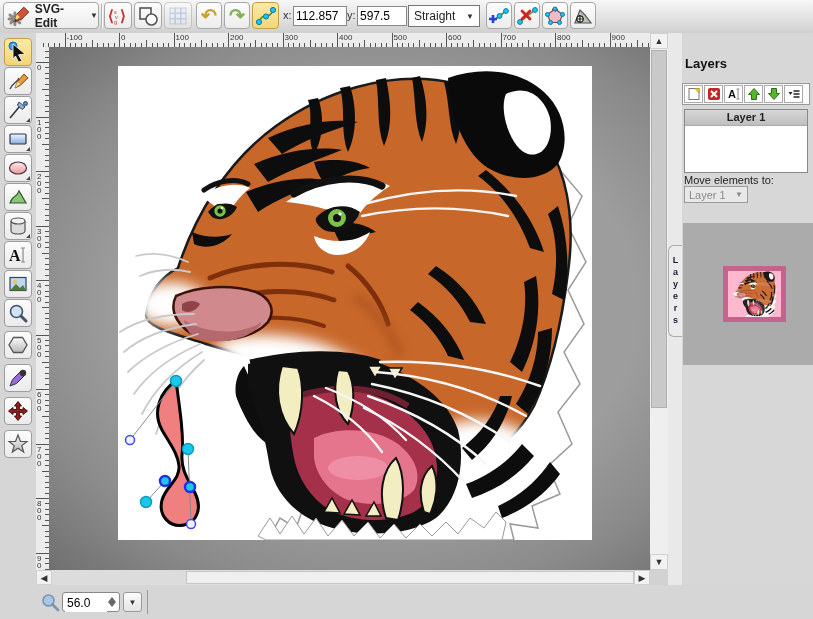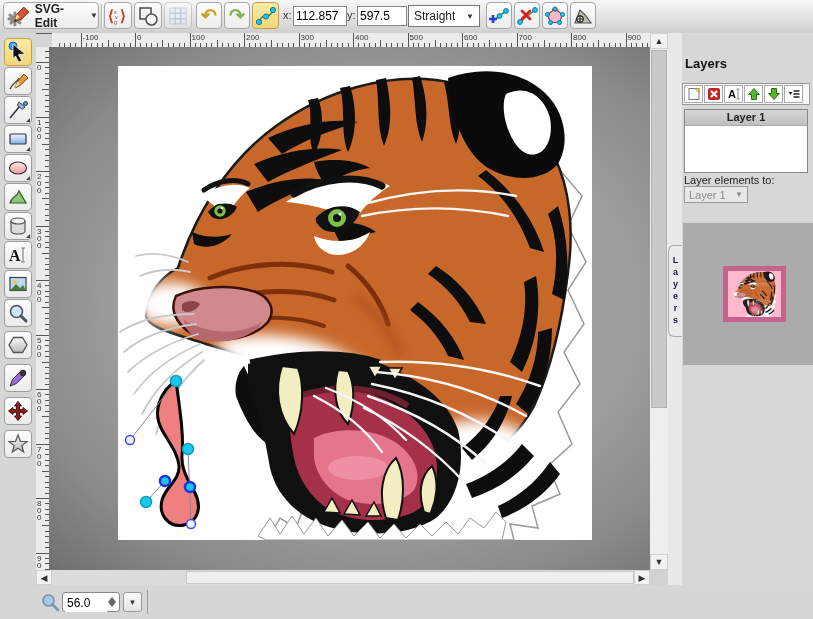--- a/index.html
+++ b/index.html
@@ -30,21 +30,21 @@
   
   #leftbar{position:absolute;left:0;top:33px;width:36px;height:586px;background:#d6d6d6;}
   .pbtn{position:absolute;left:4px;width:28px;height:28px;background:linear-gradient(#fcfcfc,#ebebeb);
         border:1px solid #9d9d9d;border-radius:4px;box-sizing:border-box;
         display:flex;align-items:center;justify-content:center;}
   .pbtn.sel{background:linear-gradient(#fbe9a4,#f2d576);border-color:#c3a045;}
   .flyout{position:absolute;right:1px;bottom:1px;width:0;height:0;
           border-left:4px solid transparent;border-bottom:4px solid #444;}
 
   
-  #hruler{position:absolute;left:52px;top:33px;width:614px;height:14px;background:#ececec;
+  #hruler{position:absolute;left:36px;top:33px;width:614px;height:14px;background:#ececec;
           border-bottom:1px solid #888;overflow:hidden;}
   #vruler{position:absolute;left:36px;top:47px;width:13px;height:523px;background:#ececec;
           border-right:1px solid #888;overflow:hidden;}
   .htick{position:absolute;bottom:0;width:1px;background:#555;}
   .vtick{position:absolute;right:0;height:1px;background:#555;}
   .hlab{position:absolute;top:0;font-size:8px;color:#333;white-space:nowrap;}
   .vlab{position:absolute;left:1px;font-size:8px;color:#333;width:8px;line-height:7px;word-break:break-all;}
 
   
   #workspace{position:absolute;left:49px;top:47px;width:601px;height:523px;
@@ -776,21 +776,21 @@
       <div class="lbtn">
         <svg width="14" height="14" viewBox="0 0 14 14">
           <polygon points="1.5,5 5.5,5 3.5,8" fill="#222"></polygon>
           <path d="M6.5,4 h6 M6.5,7 h6 M6.5,10 h6" stroke="#222" stroke-width="1.4"></path>
         </svg>
       </div>
     </div>
     <div id="layerlist">
       <div id="layerhead">Layer 1</div>
     </div>
-    <div id="movelabel">Layer elements to:</div>
+    <div id="movelabel">Move elements to:</div>
     <div id="moveselect">
       <span>Layer 1</span>
       <span class="dd-arrow" style="color:#8a8a8a">▼</span>
     </div>
     <div id="darkbox">
       <div id="thumb">
         <svg width="53" height="46" viewBox="0 0 474 474" preserveAspectRatio="xMidYMid meet">
           <use href="#tiger" opacity="0.92"></use>
         </svg>
       </div>

